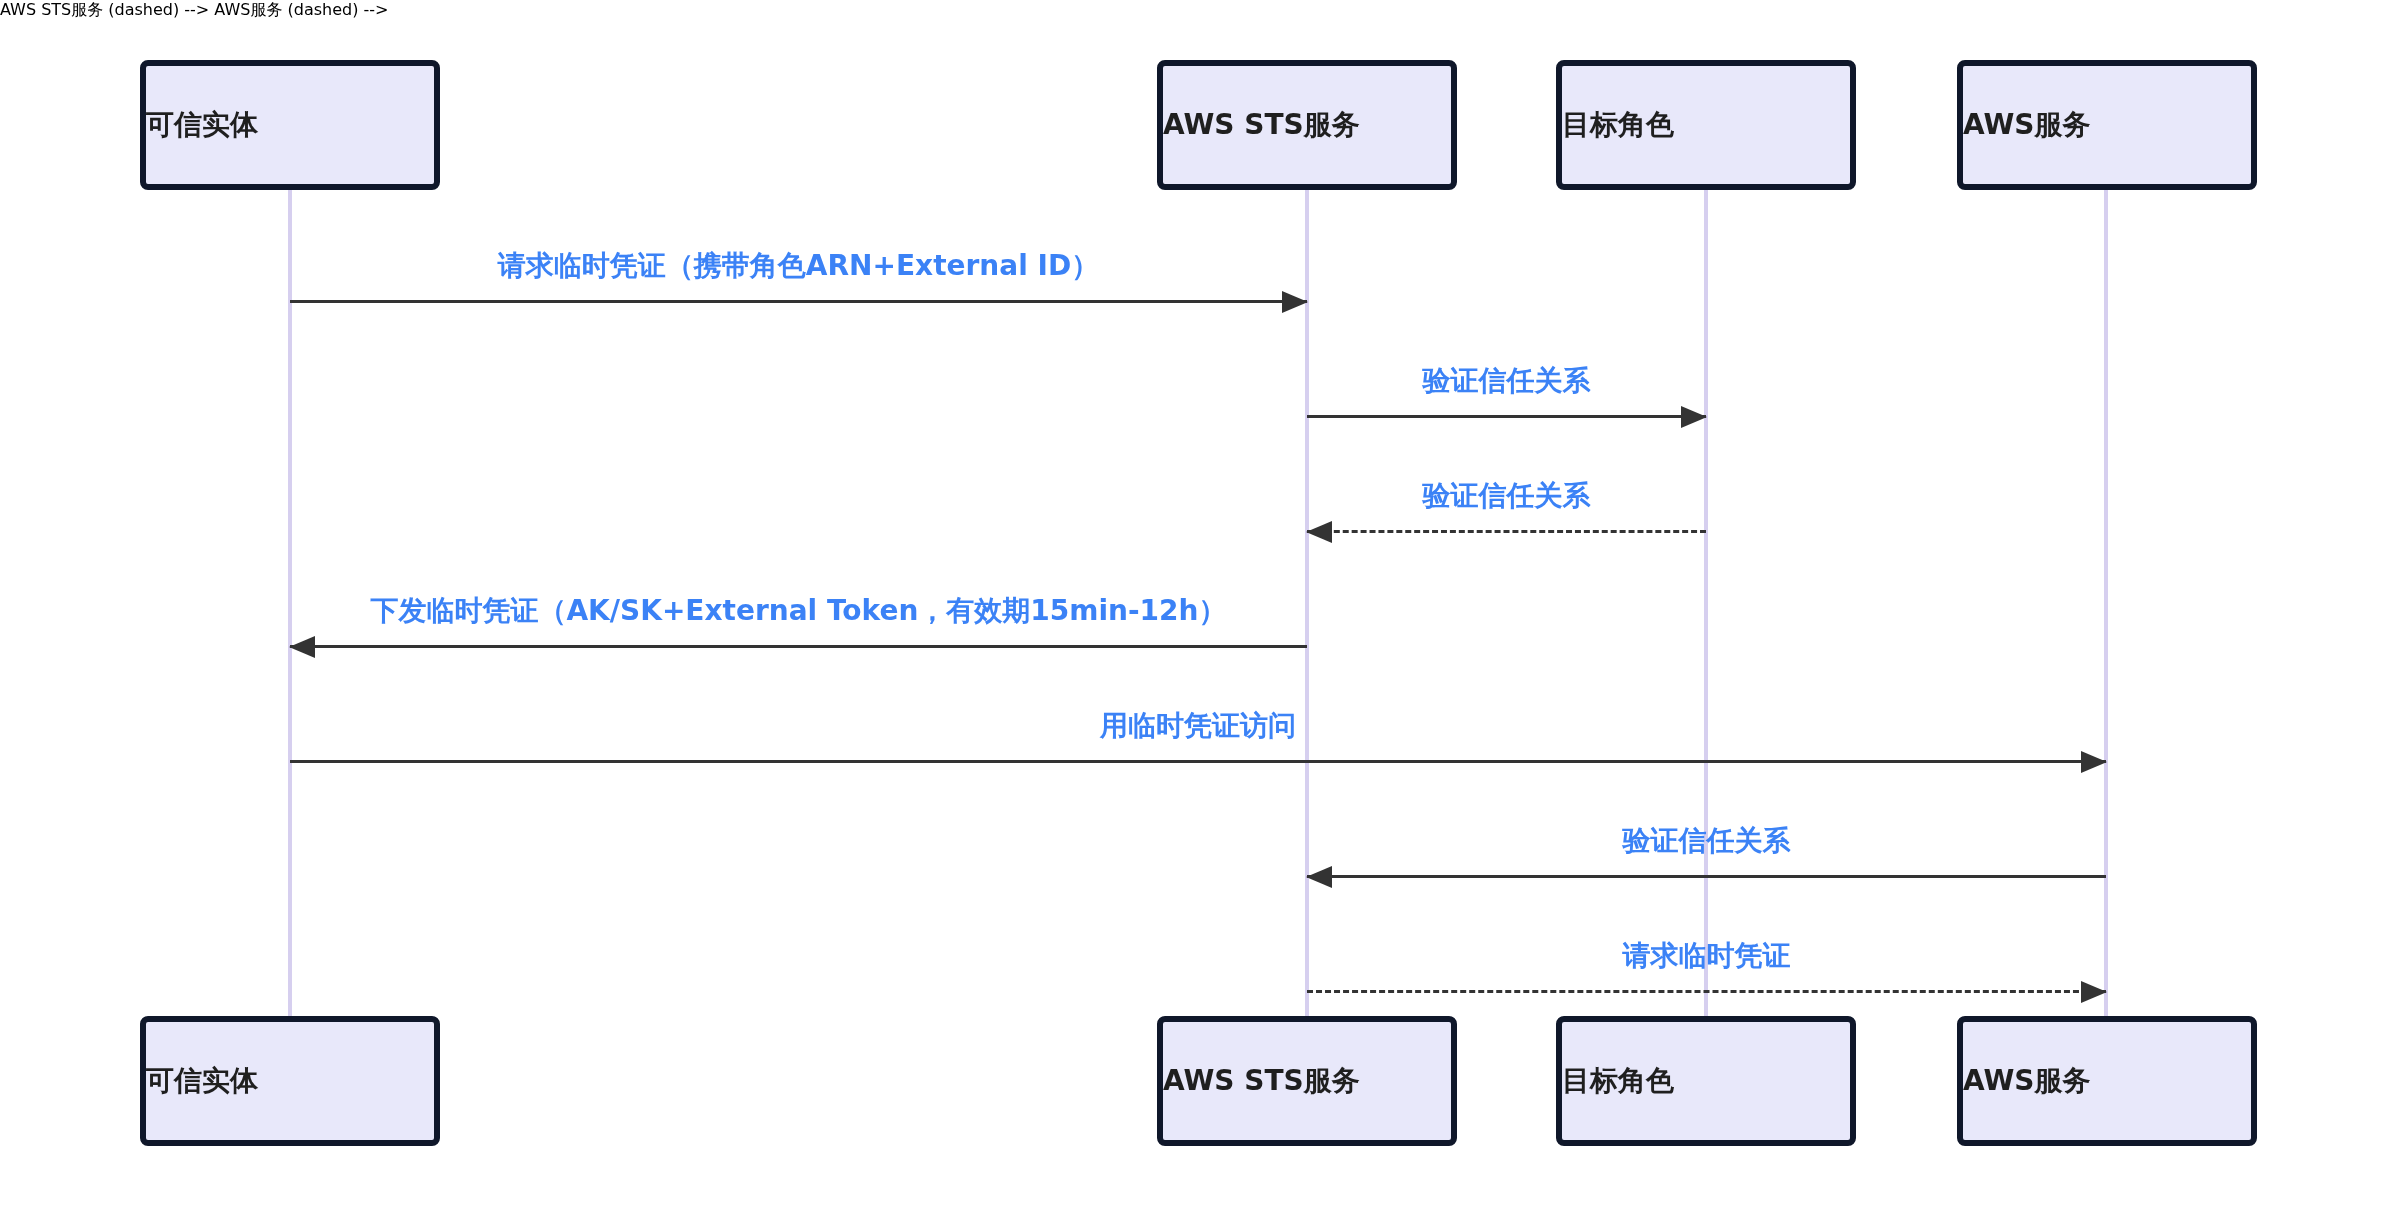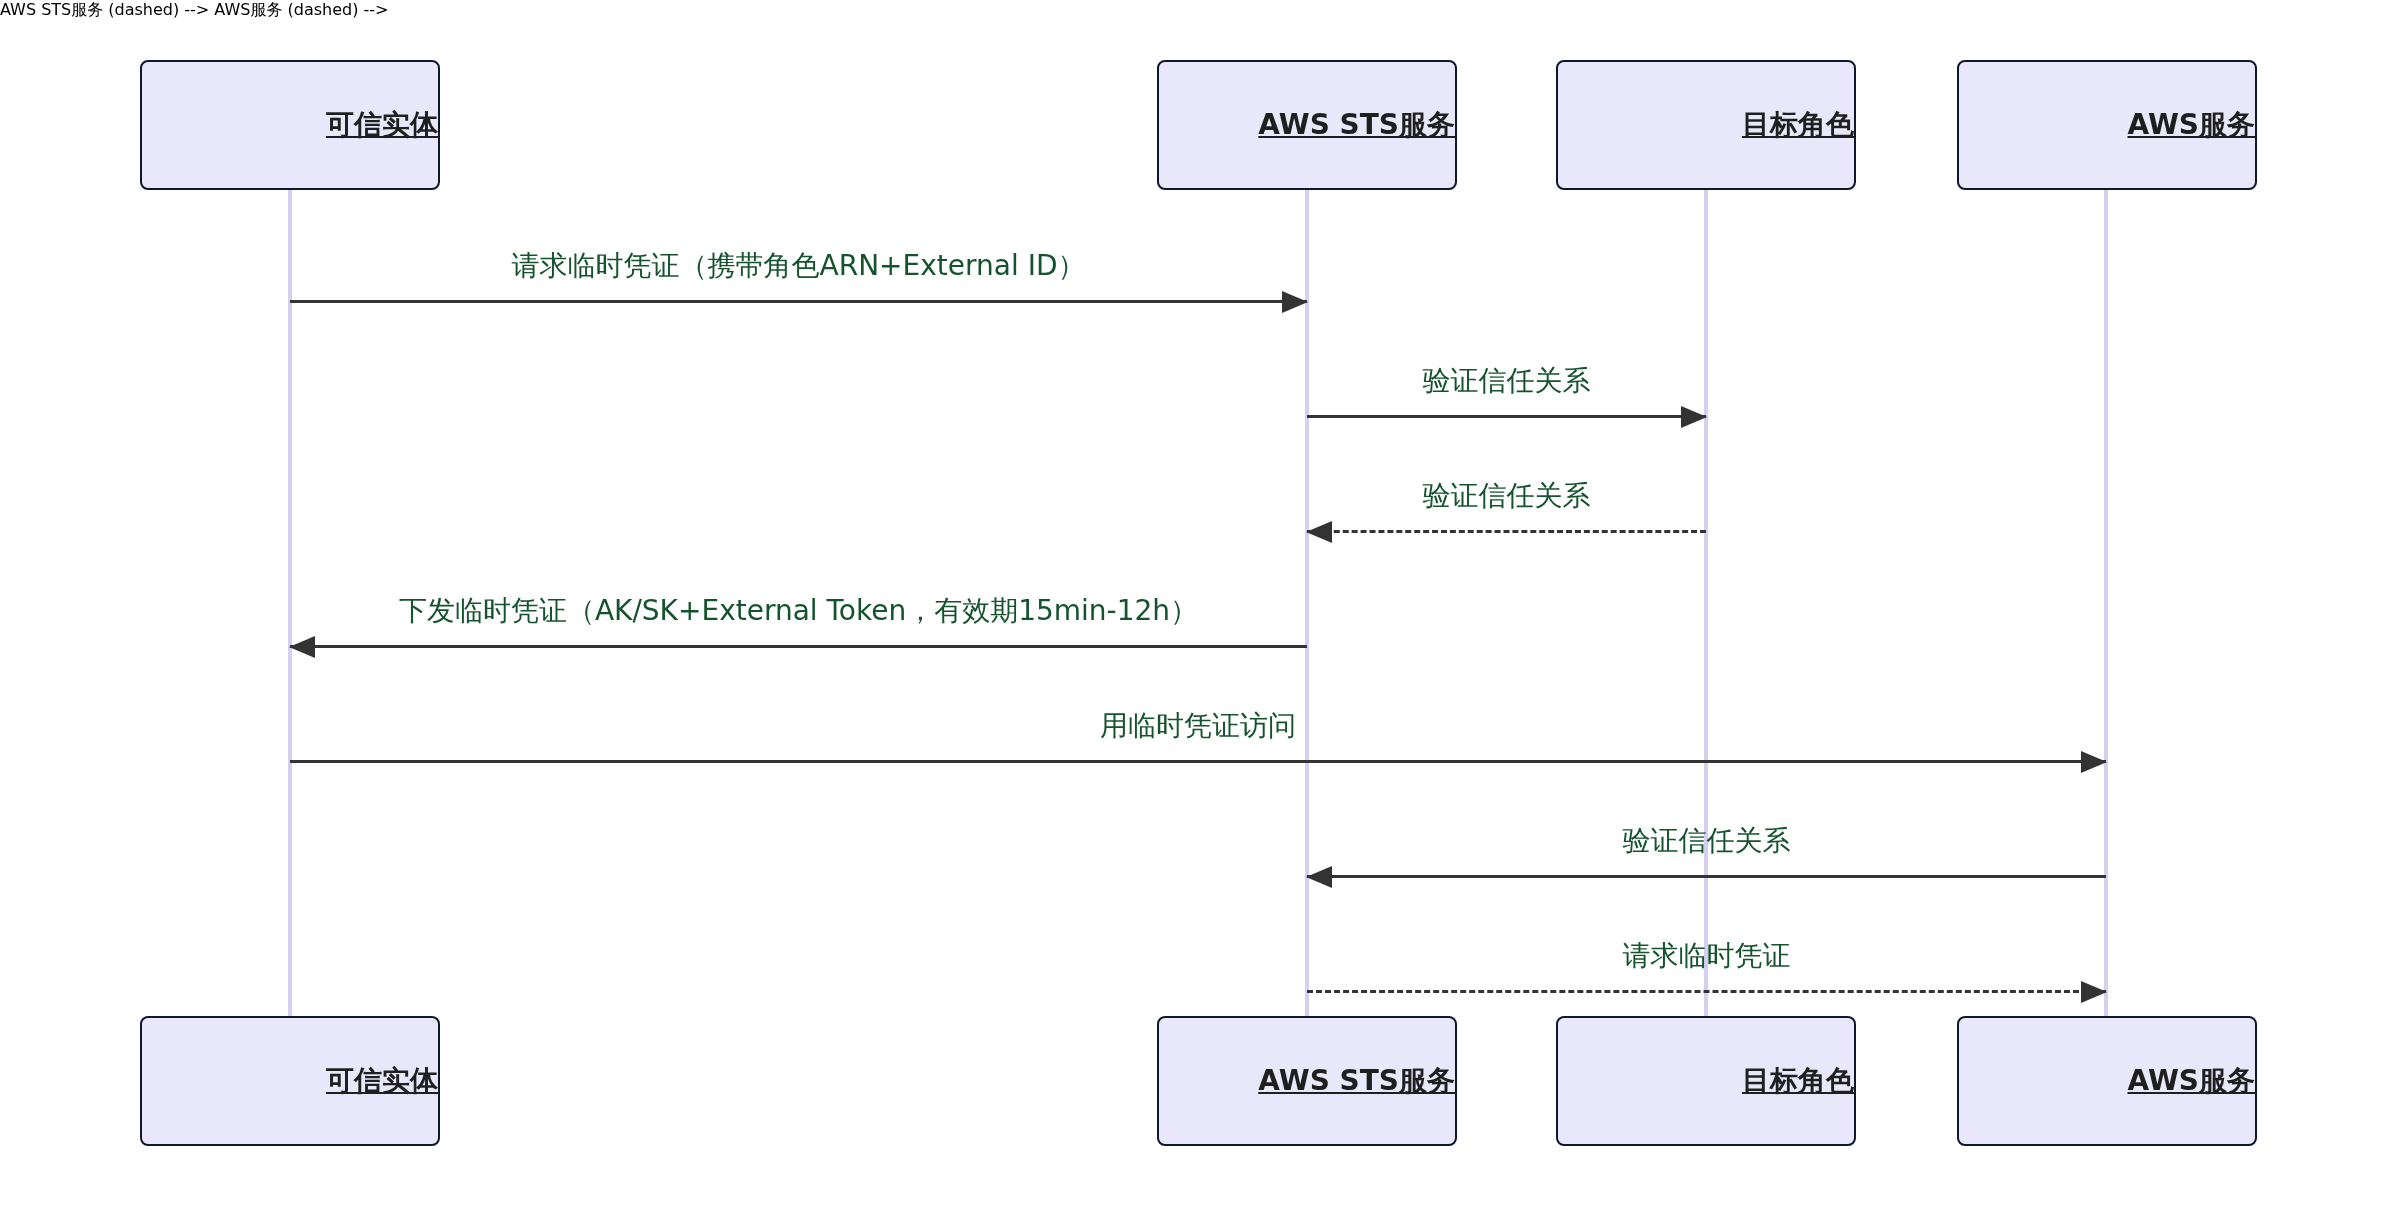--- a/index.html
+++ b/index.html
@@ -2,29 +2,29 @@
 <html><head>
 <meta charset="utf-8">
 <style>
   html,body { margin:0; padding:0; background:#ffffff; }
   .canvas {
     position:relative; width:2396px; height:1206px; background:#ffffff;
     font-family:"DejaVu Sans","Liberation Sans",sans-serif; overflow:hidden;
   }
   .actor {
     position:absolute; box-sizing:border-box; height:130px;
-    background:#e8e8fa; border:2px solid #0f172a; border-radius:8px;
-    display:flex; align-items:center; justify-content:flex-end;
-    font-size:28px; font-weight:600; color:#1f1f1f; white-space:nowrap;text-decoration:underline;
+    background:#e8e8fa; border:6px solid #0f172a; border-radius:8px;
+    display:flex; align-items:center; justify-content:flex-start;
+    font-size:28px; font-weight:600; color:#1f1f1f; white-space:nowrap;
   }
   .lifeline { position:absolute; top:190px; height:826px; width:4px; background:#d6cfef; }
   .msg { position:absolute; height:0; }
   .msg-label {
     position:absolute; bottom:17px; left:0; width:100%; text-align:center;
-    font-size:28px; font-weight:400; color:#14532d; white-space:nowrap;
+    font-size:28px; font-weight:700; color:#3b82f6; white-space:nowrap;
   }
   .msg-line { position:absolute; top:-2px; left:0; width:100%; height:0; border-top:3px solid #333333; }
   .msg-line.dashed { border-top-style:dashed; }
   .arrowhead {
     position:absolute; width:0; height:0; top:-11px;
     border-top:11px solid transparent; border-bottom:11px solid transparent;
   }
   .arrowhead.right { right:-1px; border-left:26px solid #333333; }
   .arrowhead.left  { left:-1px;  border-right:26px solid #333333; }
 </style>

